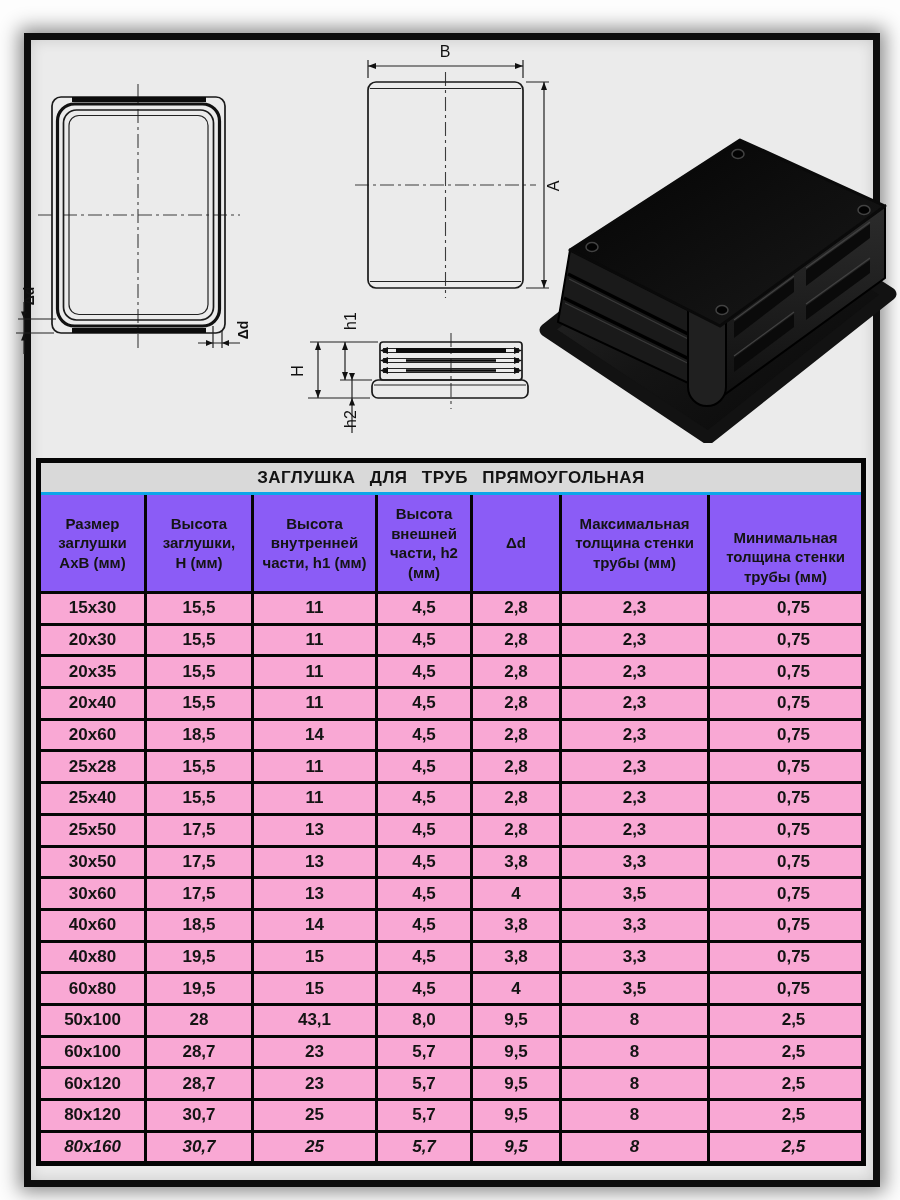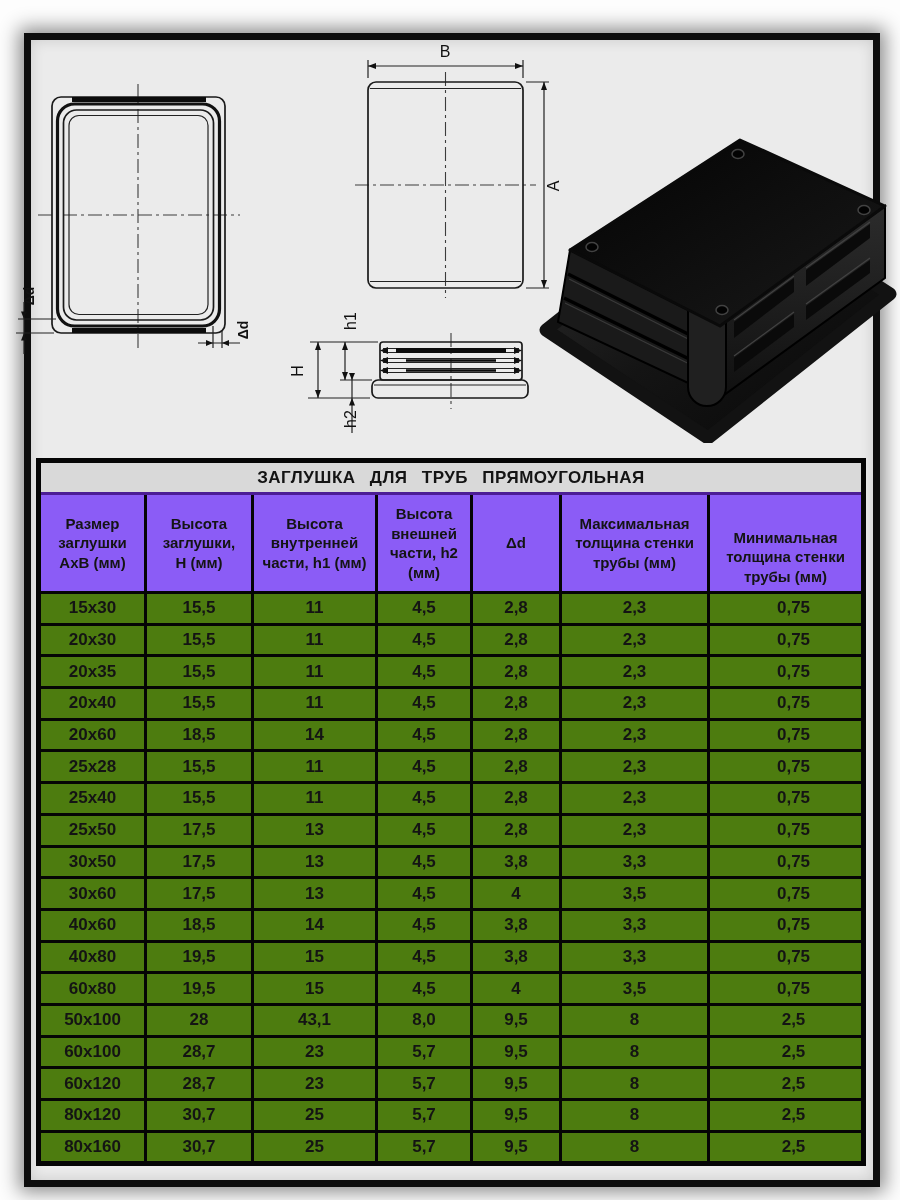--- a/index.html
+++ b/index.html
@@ -18,32 +18,32 @@
   .bar2{fill:none;stroke:#0c0c0c;stroke-width:2.6;}
   .cl{fill:none;stroke:#3c3c3c;stroke-width:1.1;stroke-dasharray:14 4 3 4;}
   .arr{fill:#111;stroke:none;}
   .dim{font-family:"Liberation Sans",sans-serif;font-size:16px;fill:#111;}
   .dimS{font-family:"Liberation Sans",sans-serif;font-size:14px;font-weight:bold;fill:#111;}
 
   
   .spec-table{position:absolute;left:36px;top:458px;width:830px;
               border:5px solid #050505;background:#f3f3f3;box-sizing:border-box;
               color:#141414;}
-  .t-title{height:29px;background:#d9d9d9;border-bottom:3px solid #4c1d95;
+  .t-title{height:29px;background:#d9d9d9;border-bottom:3px solid #0ea5e9;
            display:flex;align-items:center;justify-content:center;
            font-size:17px;font-weight:bold;letter-spacing:.5px;word-spacing:9px;}
   .t-head{display:grid;grid-template-columns:106fr 107fr 124fr 95fr 89fr 148fr 151fr;
           background:#8b5cf6;border-bottom:3px solid #050505;height:96px;}
   .t-head .th{display:flex;align-items:center;justify-content:center;text-align:center;
           font-size:15px;font-weight:bold;line-height:1.3;white-space:pre-line;
           border-right:3px solid #050505;padding:0 2px;}
   .t-head .th:last-child{border-right:none;margin-top:28px;}
   .t-body .tr{display:grid;grid-template-columns:106fr 107fr 124fr 95fr 89fr 148fr 151fr;
-          height:28.7px;border-bottom:3px solid #050505;background:#4d7c0f;}
-  .t-body .tr:last-child{border-bottom:none;}
+          height:28.7px;border-bottom:3px solid #050505;background:#f9a8d4;}
+  .t-body .tr:last-child{border-bottom:none;font-style:italic;}
   .t-body .td{display:flex;align-items:center;justify-content:center;
           font-size:17px;font-weight:bold;border-right:3px solid #050505;}
   .t-body .td:last-child{border-right:none;padding-left:16px;}
 </style>
 </head>
 <body>
 
 <div class="canvas">
   <div class="frame"></div>
 

